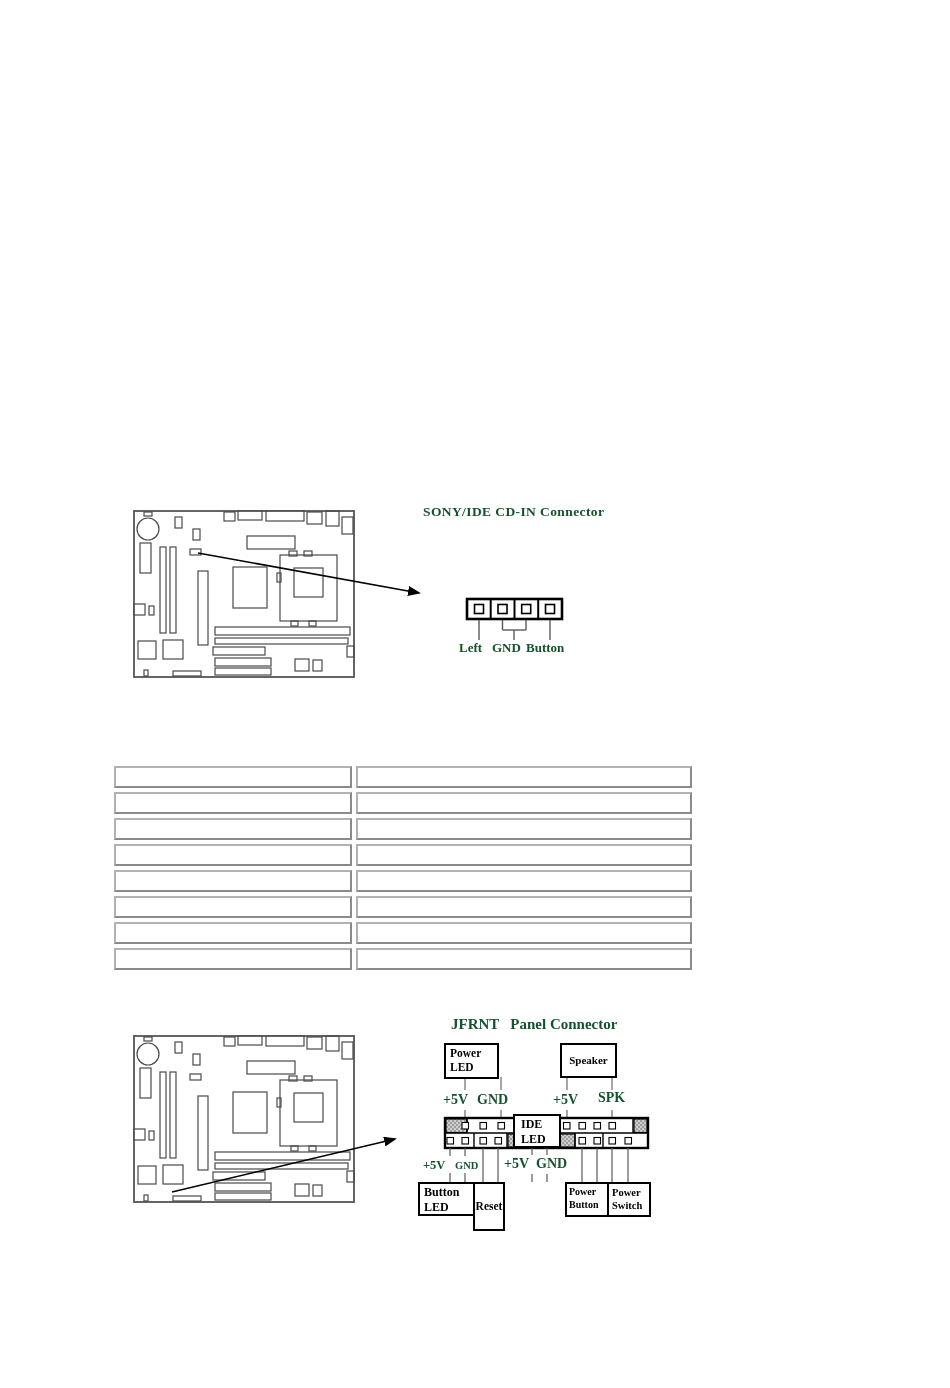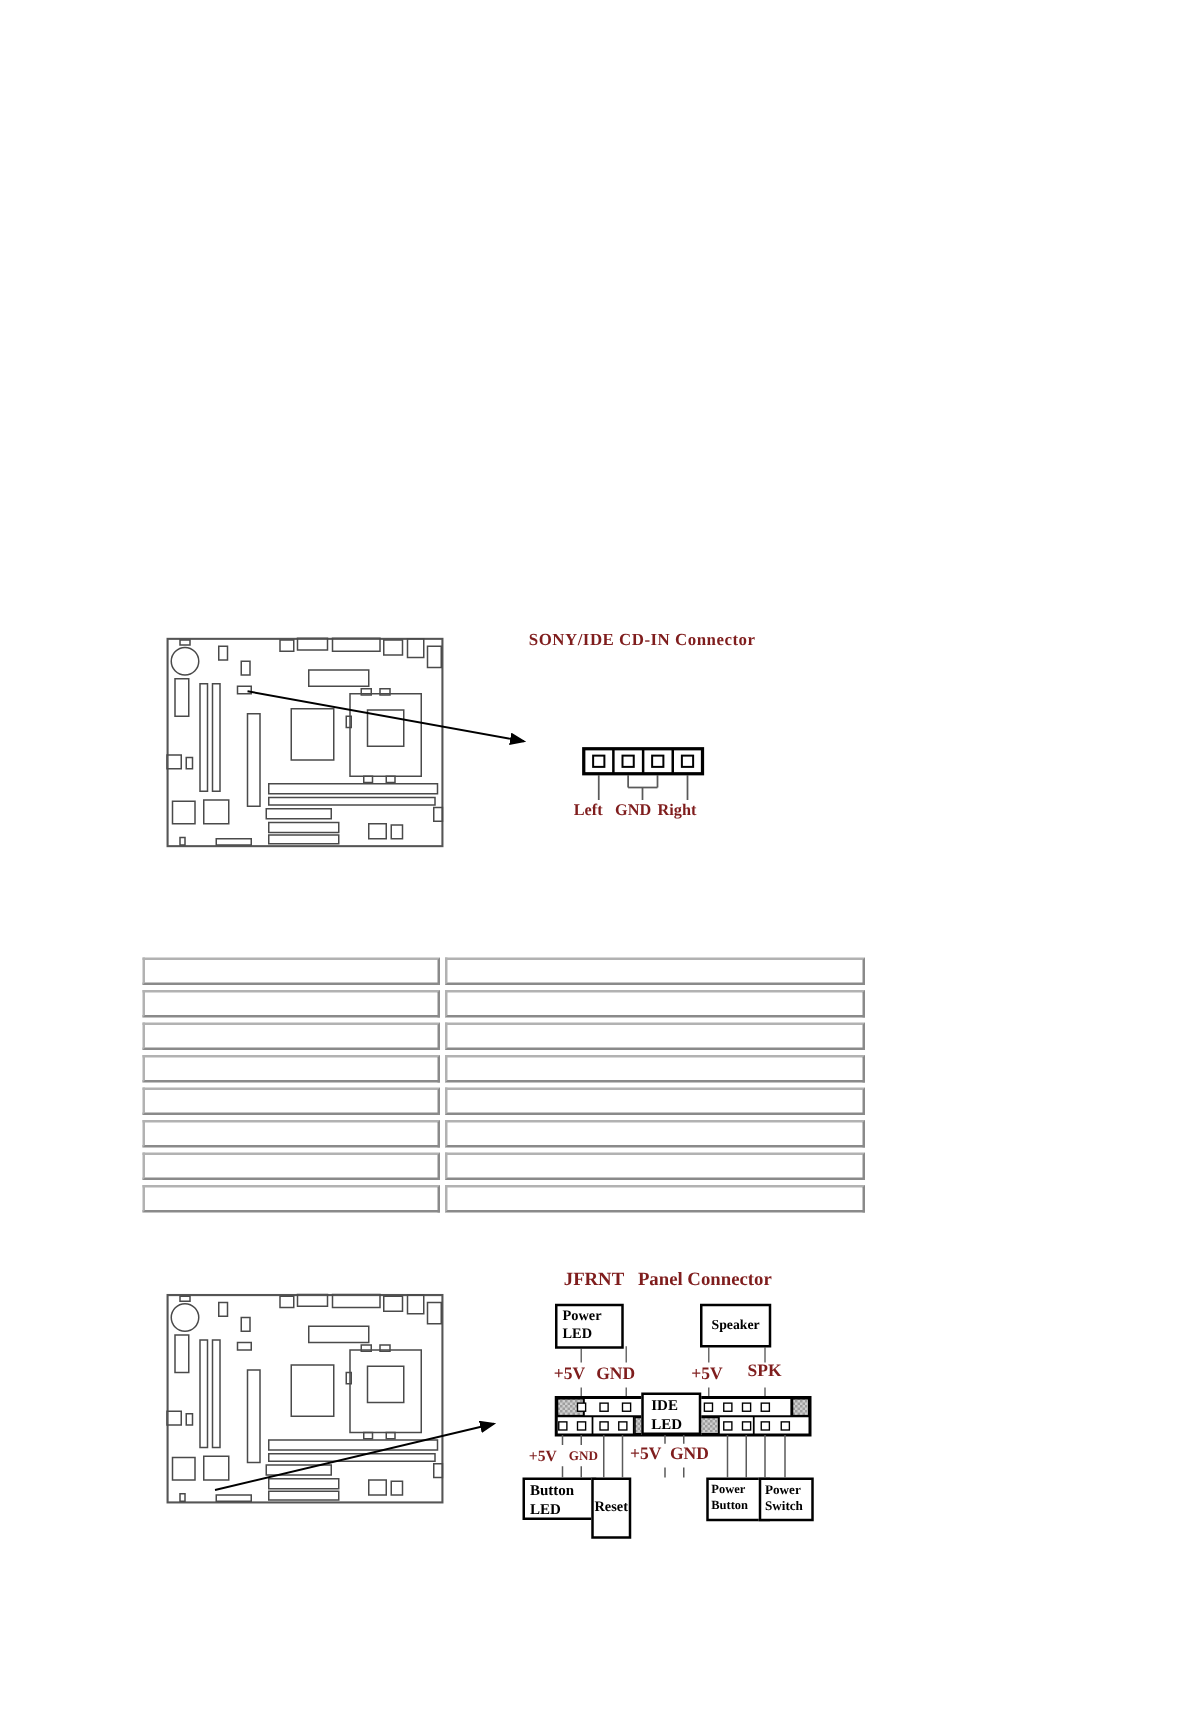--- a/index.html
+++ b/index.html
@@ -1,19 +1,19 @@
 <!DOCTYPE html>
 <html><head>
 <meta charset="utf-8">
 <style>
   html,body { margin:0; padding:0; background:#fff; }
   .page { position:relative; width:950px; height:1388px; background:#fff; overflow:hidden;
           font-family:"Liberation Serif", serif; color:#000; }
   .abs { position:absolute; }
-  .lbl { font-family:"Liberation Serif", serif; font-weight:bold; color:#7f1d1d; white-space:pre; }
+  .lbl { font-family:"Liberation Serif", serif; font-weight:bold; color:#14532d; white-space:pre; }
   .gfx { position:absolute; left:0; top:0; }
 
   
   .cdin-title  { left:423px; top:504px;  font-size:13.5px; letter-spacing:.4px; }
   .jfrnt-title { left:451px; top:1016px; font-size:15px; }
 
   
   .cdin-lab { top:640px; font-size:13px; }
 
   
@@ -196,21 +196,21 @@
       <line x1="582" y1="1148" x2="582" y2="1182"></line>
       <line x1="597" y1="1148" x2="597" y2="1182"></line>
       <line x1="612" y1="1148" x2="612" y2="1182"></line>
       <line x1="628" y1="1148" x2="628" y2="1182"></line>
     </g>
   </svg>
 
   <div class="abs lbl cdin-title">SONY/IDE CD-IN Connector</div>
   <div class="abs lbl cdin-lab" style="left:459px;">Left</div>
   <div class="abs lbl cdin-lab" style="left:492px;">GND</div>
-  <div class="abs lbl cdin-lab" style="left:526px;">Right</div>
+  <div class="abs lbl cdin-lab" style="left:526px;">Button</div>
 
   <div class="abs spec-table">
       <div class="cell"></div>
       <div class="cell"></div>
       <div class="cell"></div>
       <div class="cell"></div>
       <div class="cell"></div>
       <div class="cell"></div>
       <div class="cell"></div>
       <div class="cell"></div>

